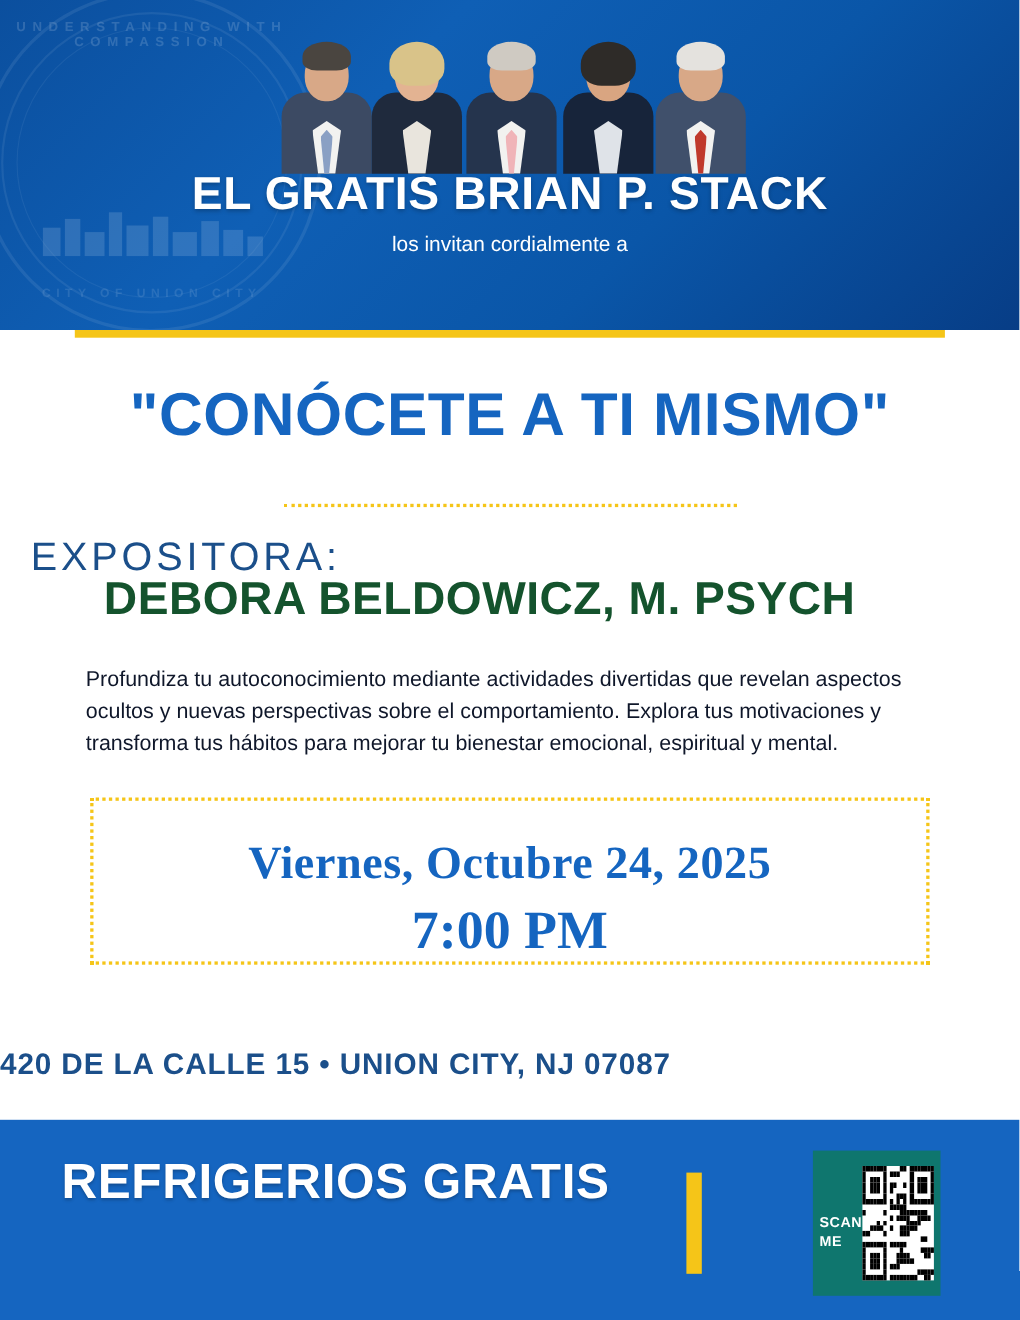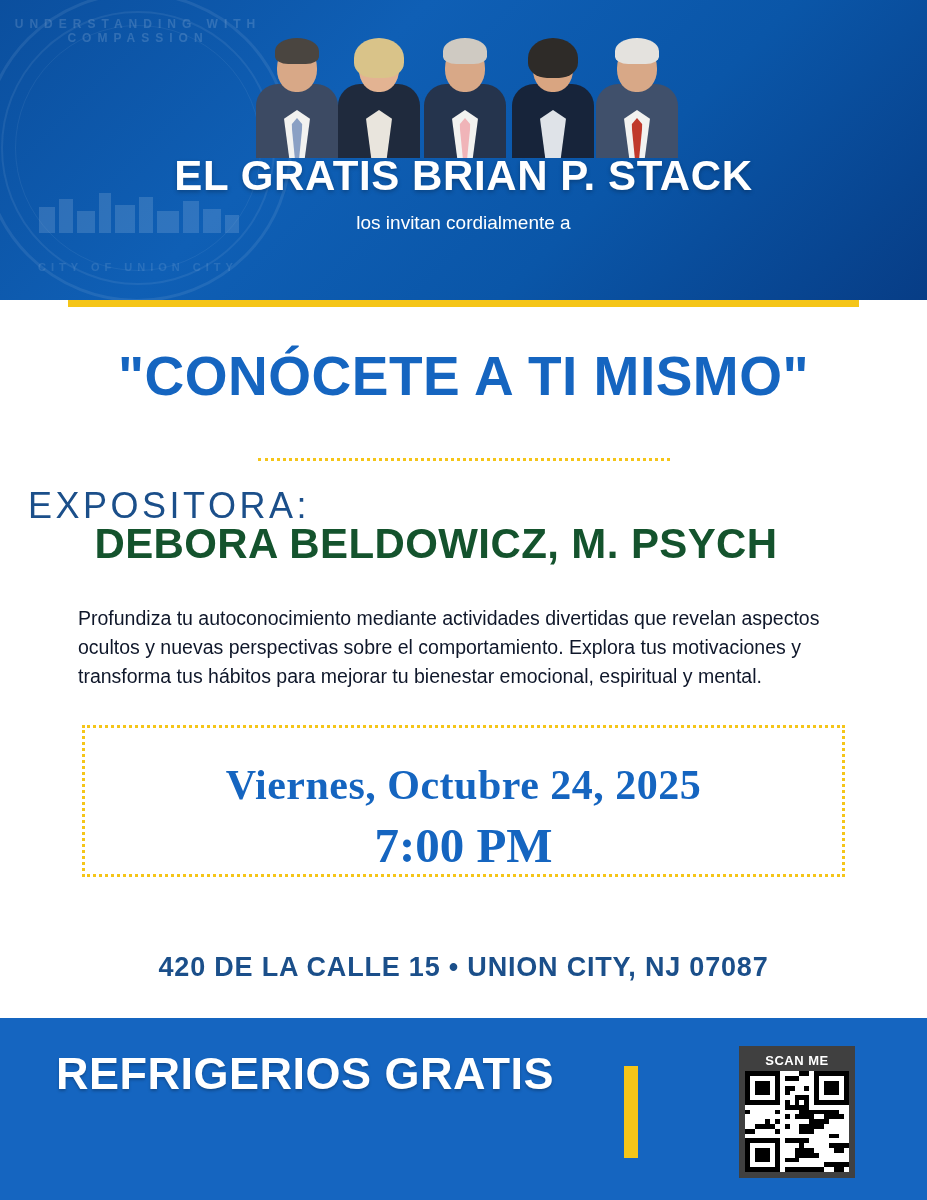--- a/index.html
+++ b/index.html
@@ -288,21 +288,20 @@
     font-weight: bold;
     color: #1b4f8a;
     letter-spacing: 1px;
     white-space: nowrap;
   }
   .address {
     position: absolute;
     left: 0;
     top: 652px;
     width: 927px;
-    text-align: center;
     font-size: 27px;
     font-weight: bold;
     color: #1b4f8a;
     letter-spacing: 0.8px;
     white-space: nowrap;
   }
 
   
   .footer {
     position: absolute;
@@ -334,24 +333,24 @@
     width: 14px;
     height: 92px;
     background: #f5c518;
   }
   .qr-wrap {
     position: absolute;
     right: 72px;
     top: 28px;
     width: 116px;
     height: 132px;
-    background: #404040;
+    background: #0f766e;
     padding: 6px;
     display: flex;
-    flex-direction: column;
+    flex-direction: row;
     align-items: center;
   }
   .qr-label {
     color: #ffffff;
     font-size: 13px;
     font-weight: bold;
     letter-spacing: 0.5px;
     line-height: 18px;
     height: 20px;
   }

